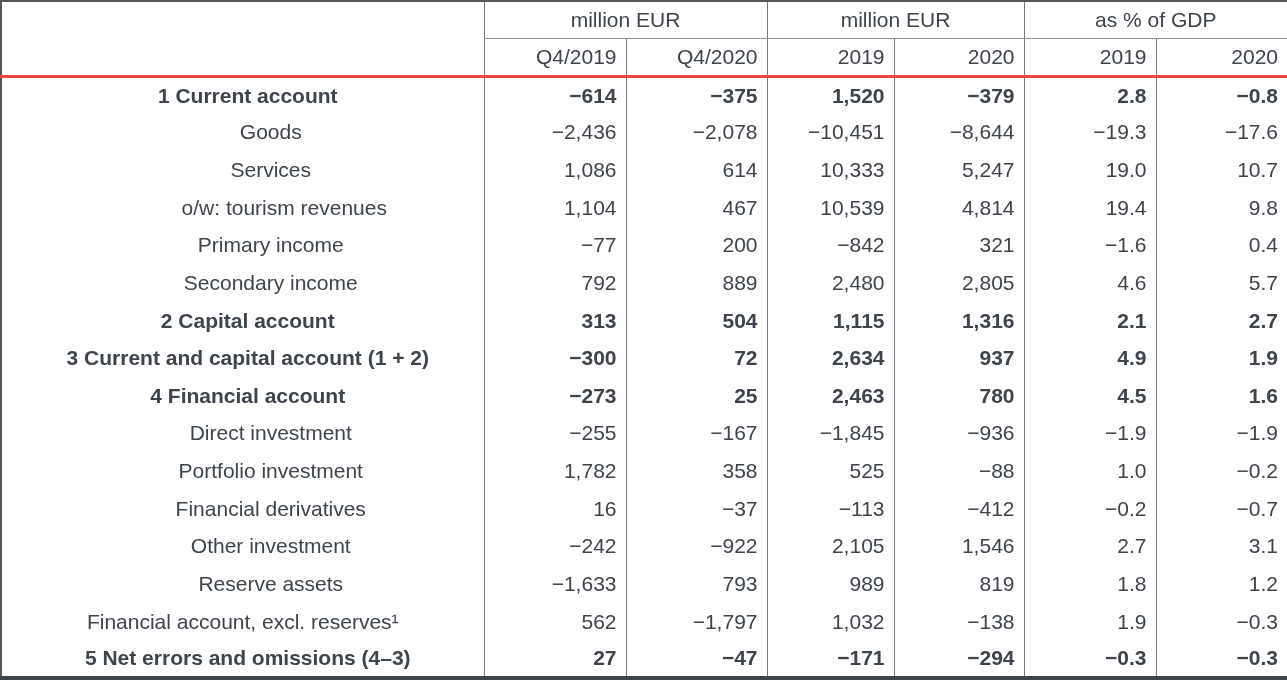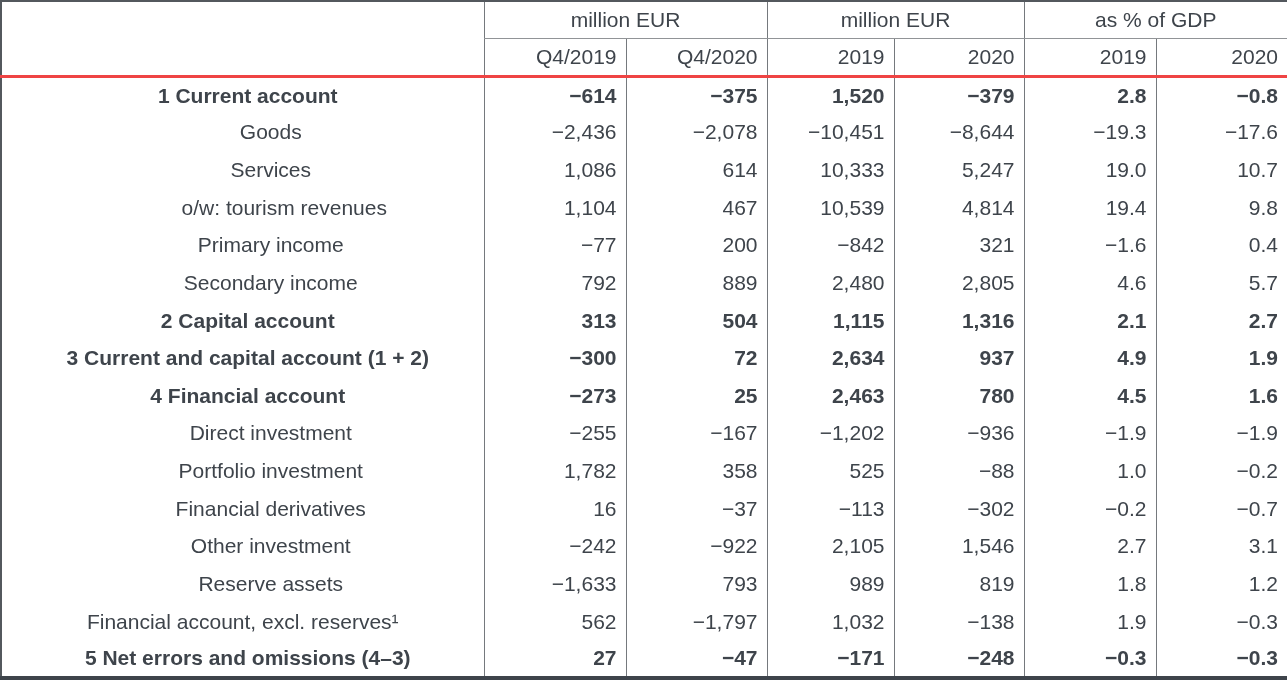--- a/index.html
+++ b/index.html
@@ -174,40 +174,40 @@
           <td class="val bold">25</td>
           <td class="val bold">2,463</td>
           <td class="val bold">780</td>
           <td class="val bold">4.5</td>
           <td class="val bold">1.6</td>
         </tr>
         <tr>
           <td class="lbl ind1">Direct investment</td>
           <td class="val">−255</td>
           <td class="val">−167</td>
-          <td class="val">−1,202</td>
+          <td class="val">−1,845</td>
           <td class="val">−936</td>
           <td class="val">−1.9</td>
           <td class="val">−1.9</td>
         </tr>
         <tr>
           <td class="lbl ind1">Portfolio investment</td>
           <td class="val">1,782</td>
           <td class="val">358</td>
           <td class="val">525</td>
           <td class="val">−88</td>
           <td class="val">1.0</td>
           <td class="val">−0.2</td>
         </tr>
         <tr>
           <td class="lbl ind1">Financial derivatives</td>
           <td class="val">16</td>
           <td class="val">−37</td>
           <td class="val">−113</td>
-          <td class="val">−302</td>
+          <td class="val">−412</td>
           <td class="val">−0.2</td>
           <td class="val">−0.7</td>
         </tr>
         <tr>
           <td class="lbl ind1">Other investment</td>
           <td class="val">−242</td>
           <td class="val">−922</td>
           <td class="val">2,105</td>
           <td class="val">1,546</td>
           <td class="val">2.7</td>
@@ -229,19 +229,19 @@
           <td class="val">1,032</td>
           <td class="val">−138</td>
           <td class="val">1.9</td>
           <td class="val">−0.3</td>
         </tr>
         <tr>
           <td class="lbl ind0 bold">5 Net errors and omissions (4–3)</td>
           <td class="val bold">27</td>
           <td class="val bold">−47</td>
           <td class="val bold">−171</td>
-          <td class="val bold">−248</td>
+          <td class="val bold">−294</td>
           <td class="val bold">−0.3</td>
           <td class="val bold">−0.3</td>
         </tr>
       </tbody>
   </table>
 </div>
 
 </body></html>

